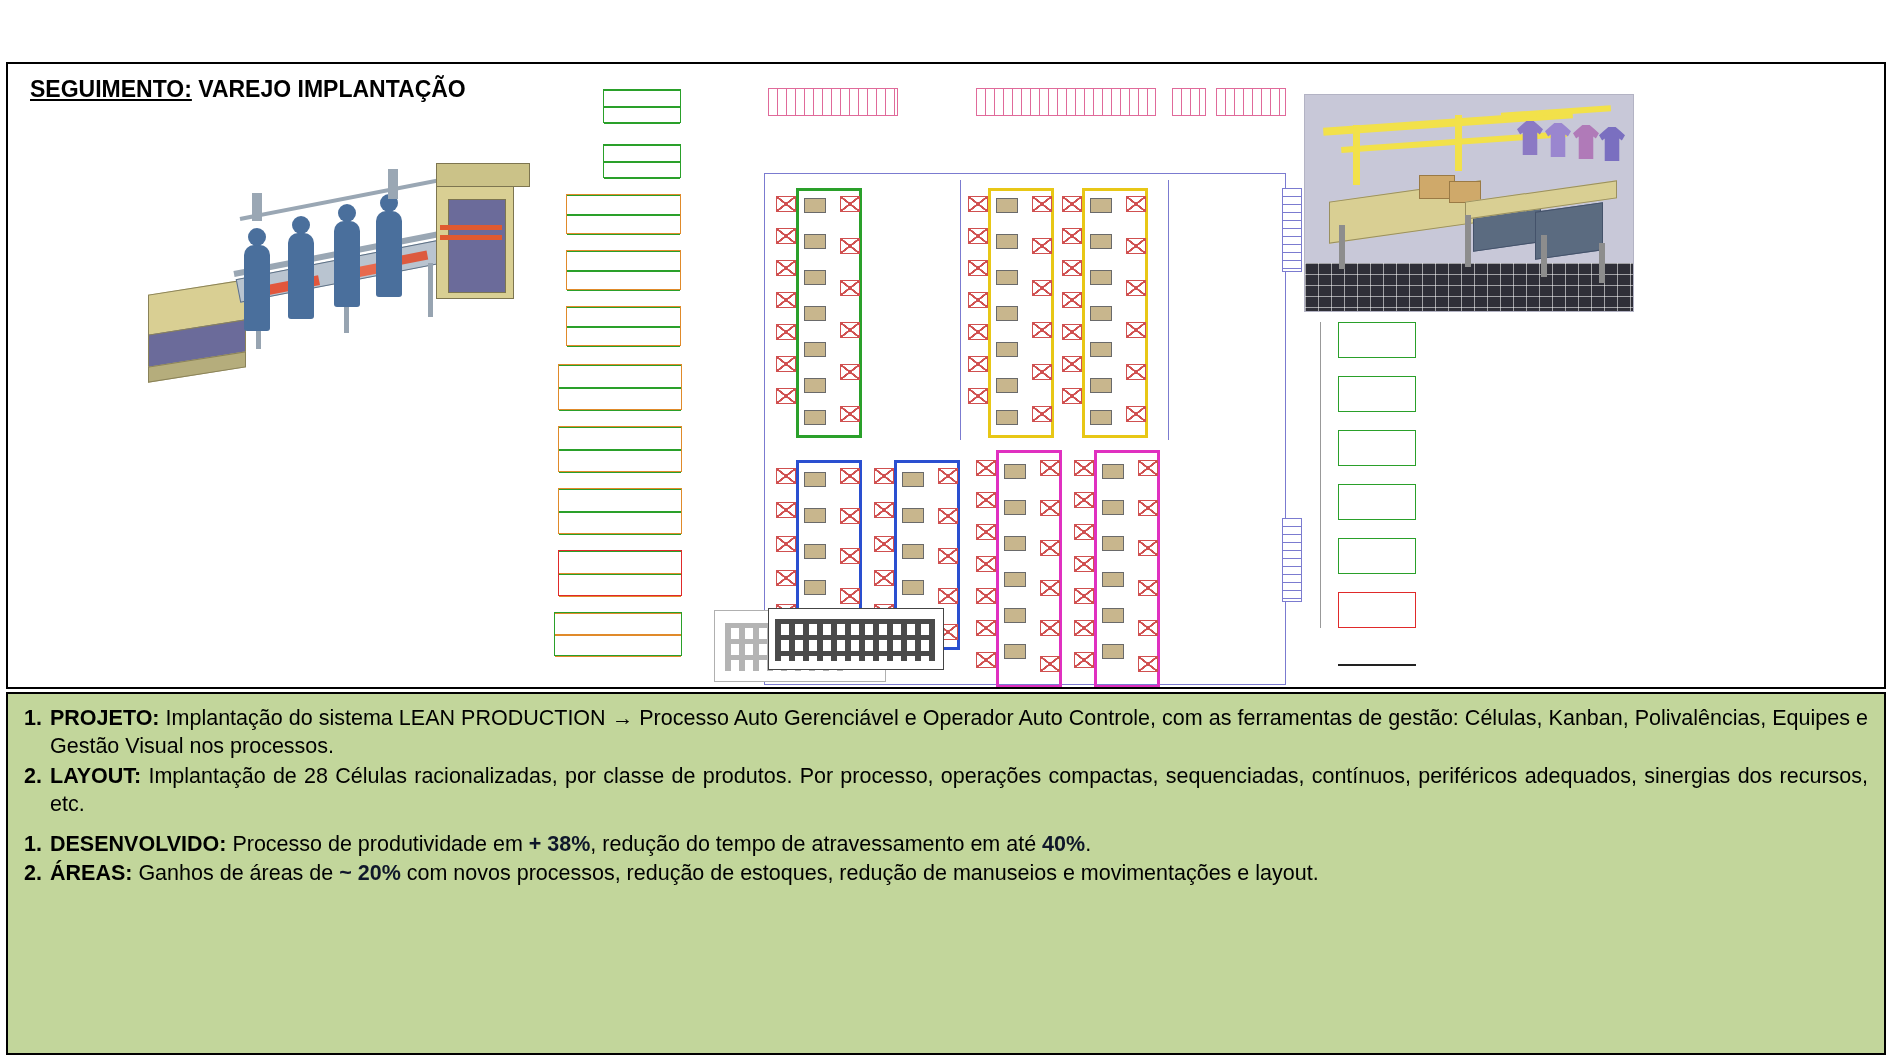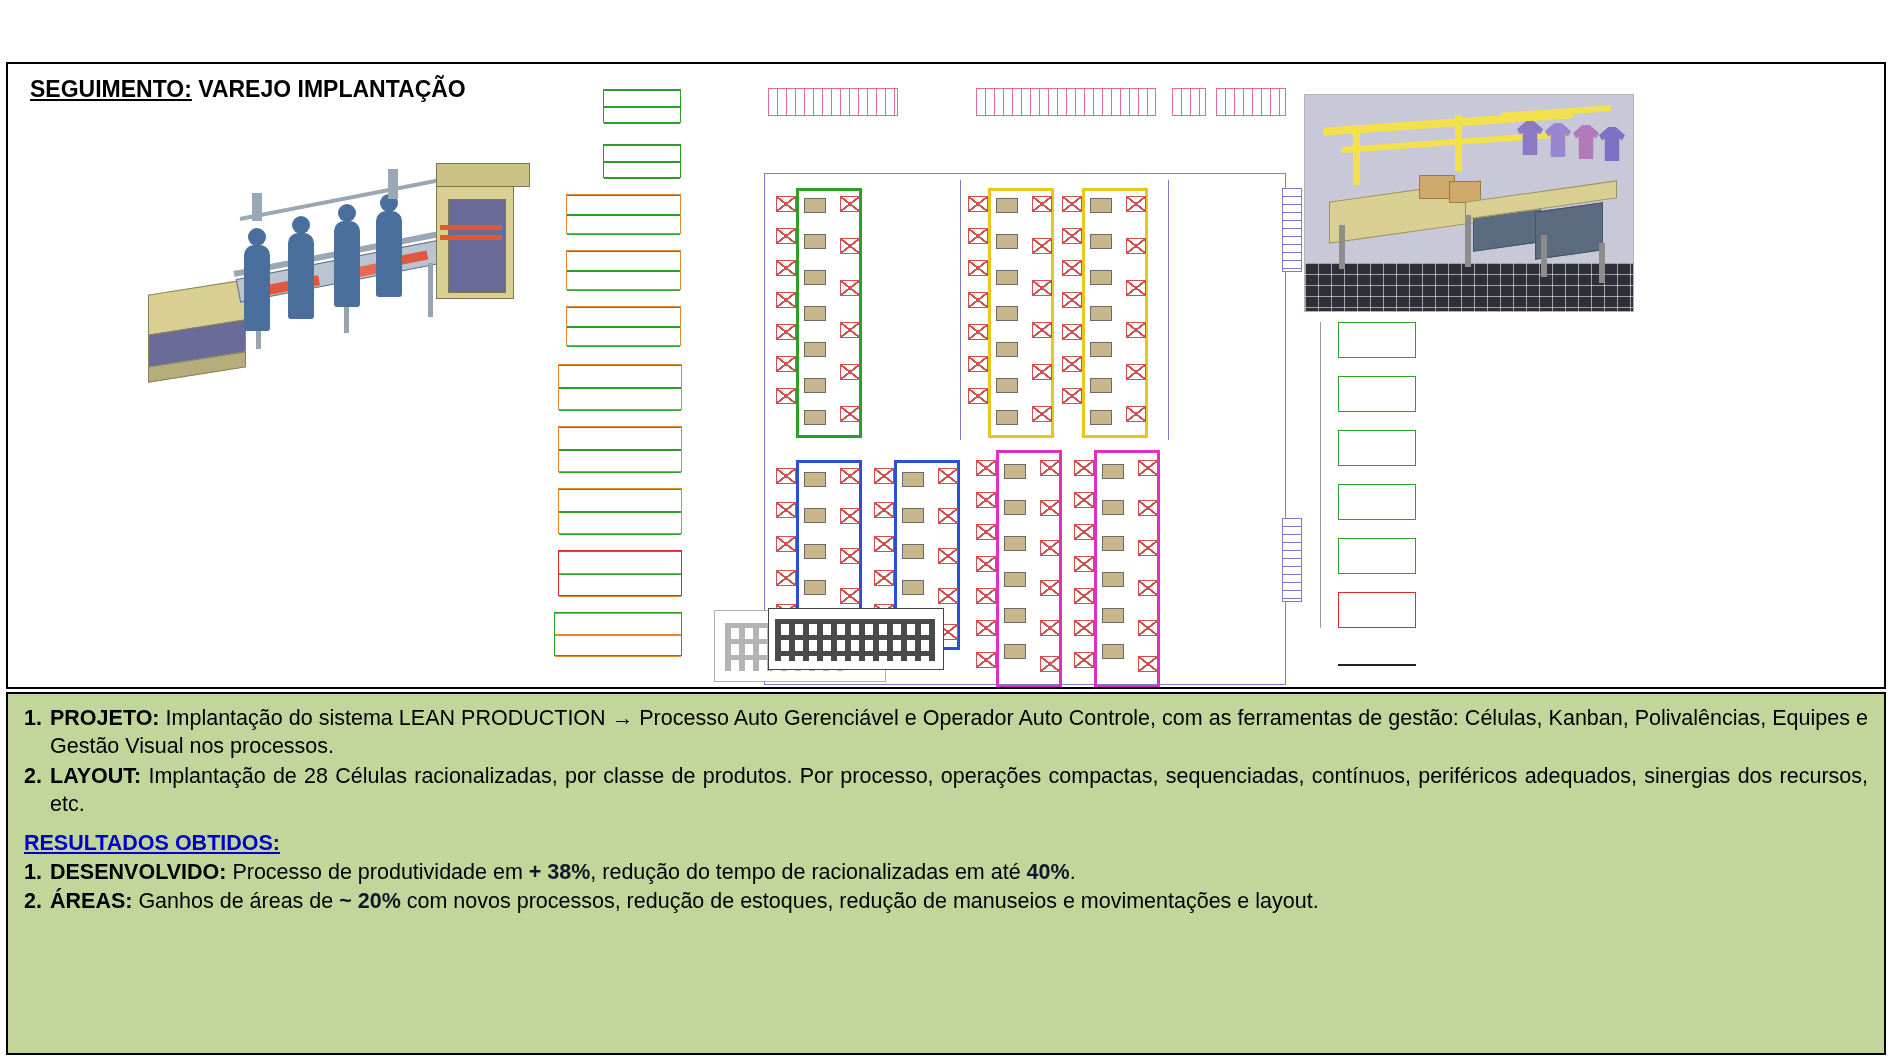--- a/index.html
+++ b/index.html
@@ -616,25 +616,24 @@
       <span class="body"><span class="b">PROJETO:</span><span> Implantação do sistema LEAN PRODUCTION → Processo Auto Gerenciável e Operador Auto Controle, com as ferramentas de gestão: Células, Kanban, Polivalências, Equipes e Gestão Visual nos processos.</span></span>
     </div>
 
     <div class="item">
       <span class="num">2.</span>
       <span class="body j"><span class="b">LAYOUT:</span><span> Implantação de 28 Células racionalizadas, por classe de produtos. Por processo, operações compactas, sequenciadas, contínuos, periféricos adequados, sinergias dos recursos, etc.</span></span>
     </div>
 
     <div class="gap"></div>
 
-    <div class="sec-title">RESULTADOS OBTIDOS:</div>
 
     <div class="item">
       <span class="num">1.</span>
-      <span class="body"><span class="b">DESENVOLVIDO:</span><span> Processo de produtividade em </span><span class="blue-b">+ 38%</span><span>, redução do tempo de racionalizadas em até </span><span class="blue-b">40%</span><span>.</span></span>
+      <span class="body"><span class="b">DESENVOLVIDO:</span><span> Processo de produtividade em </span><span class="blue-b">+ 38%</span><span>, redução do tempo de atravessamento em até </span><span class="blue-b">40%</span><span>.</span></span>
     </div>
 
     <div class="item">
       <span class="num">2.</span>
       <span class="body"><span class="b">ÁREAS:</span><span> Ganhos de áreas de </span><span class="blue-b">~ 20%</span><span> com novos processos, redução de estoques, redução de manuseios e movimentações e layout.</span></span>
     </div>
 
   </div>
 
 </div>

